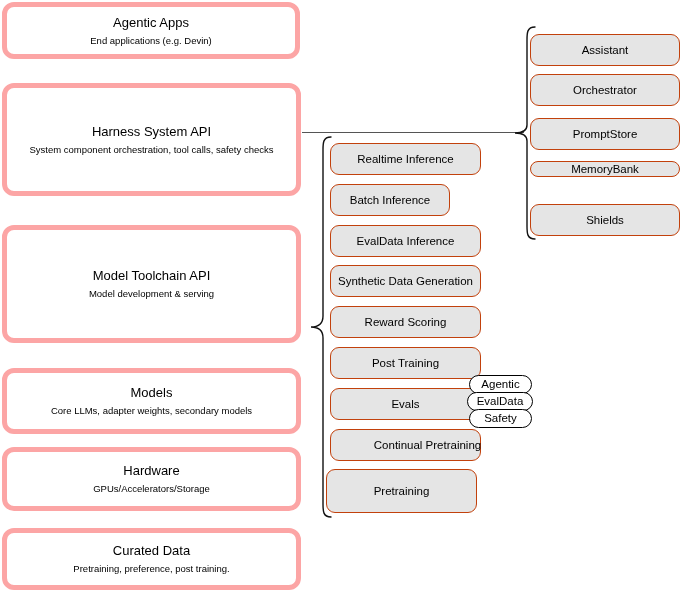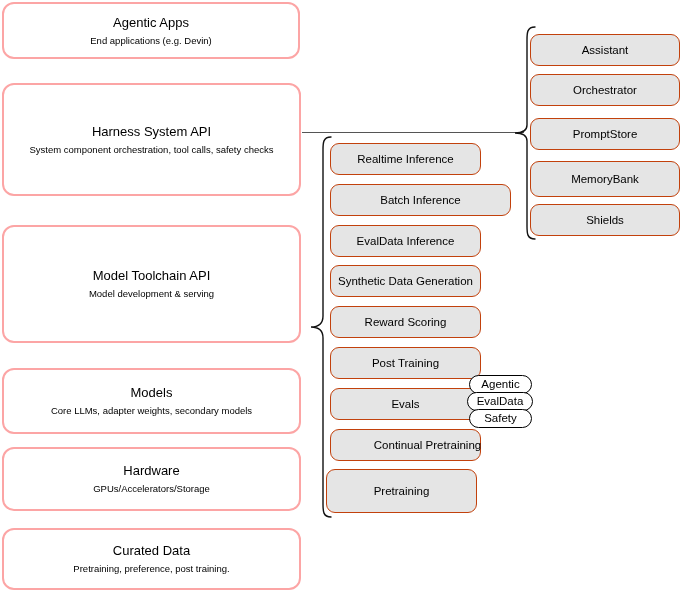--- a/index.html
+++ b/index.html
@@ -14,21 +14,21 @@
   #canvas {
     position: relative;
     width: 682px;
     height: 591px;
     background: #ffffff;
     overflow: hidden;
   }
   .box {
     position: absolute;
     box-sizing: border-box;
-    border: 2px solid #fca5a5;
+    border: 5px solid #fca5a5;
     border-radius: 12px;
     background: #ffffff;
     display: flex;
     flex-direction: column;
     align-items: center;
     justify-content: center;
     text-align: center;
   }
   .layer-title {
     font-size: 13px;
@@ -121,21 +121,21 @@
 
   <div class="brace" style="left:310px; top:136px; width:22px; height:382px;">
     <svg width="22" height="382" viewBox="0 0 22 382" fill="none">
       <path d="M21 1 C13 1, 13 7, 13 14 L13 180 C13 188, 9 191, 1 191 C9 191, 13 194, 13 202 L13 368 C13 375, 13 381, 21 381" stroke="#111111" stroke-width="1.4" fill="none" stroke-linecap="round"></path>
     </svg>
   </div>
 
   <div class="pillbox" style="left:330px; top:143px; width:151px; height:32px;">
     <span>Realtime Inference</span>
   </div>
-  <div class="pillbox" style="left:330px; top:184px; width:181px; height:32px;text-align:center;">
+  <div class="pillbox" style="left:330px; top:184px; width:120px; height:32px;text-align:center;">
     <span>Batch Inference</span>
   </div>
   <div class="pillbox" style="left:330px; top:225px; width:151px; height:32px;">
     <span>EvalData Inference</span>
   </div>
   <div class="pillbox" style="left:330px; top:265px; width:151px; height:32px;">
     <span>Synthetic Data Generation</span>
   </div>
   <div class="pillbox" style="left:330px; top:306px; width:151px; height:32px;">
     <span>Reward Scoring</span>
@@ -171,20 +171,20 @@
 
   <div class="pillbox" style="left:530px; top:34px; width:150px; height:32px;">
     <span>Assistant</span>
   </div>
   <div class="pillbox" style="left:530px; top:74px; width:150px; height:32px;">
     <span>Orchestrator</span>
   </div>
   <div class="pillbox" style="left:530px; top:118px; width:150px; height:32px;">
     <span>PromptStore</span>
   </div>
-  <div class="pillbox" style="left:530px; top:161px; width:150px; height:36px;">
+  <div class="pillbox" style="left:530px; top:161px; width:150px; height:16px;">
     <span>MemoryBank</span>
   </div>
   <div class="pillbox" style="left:530px; top:204px; width:150px; height:32px;">
     <span>Shields</span>
   </div>
 
 </div>
 
 </body></html>

